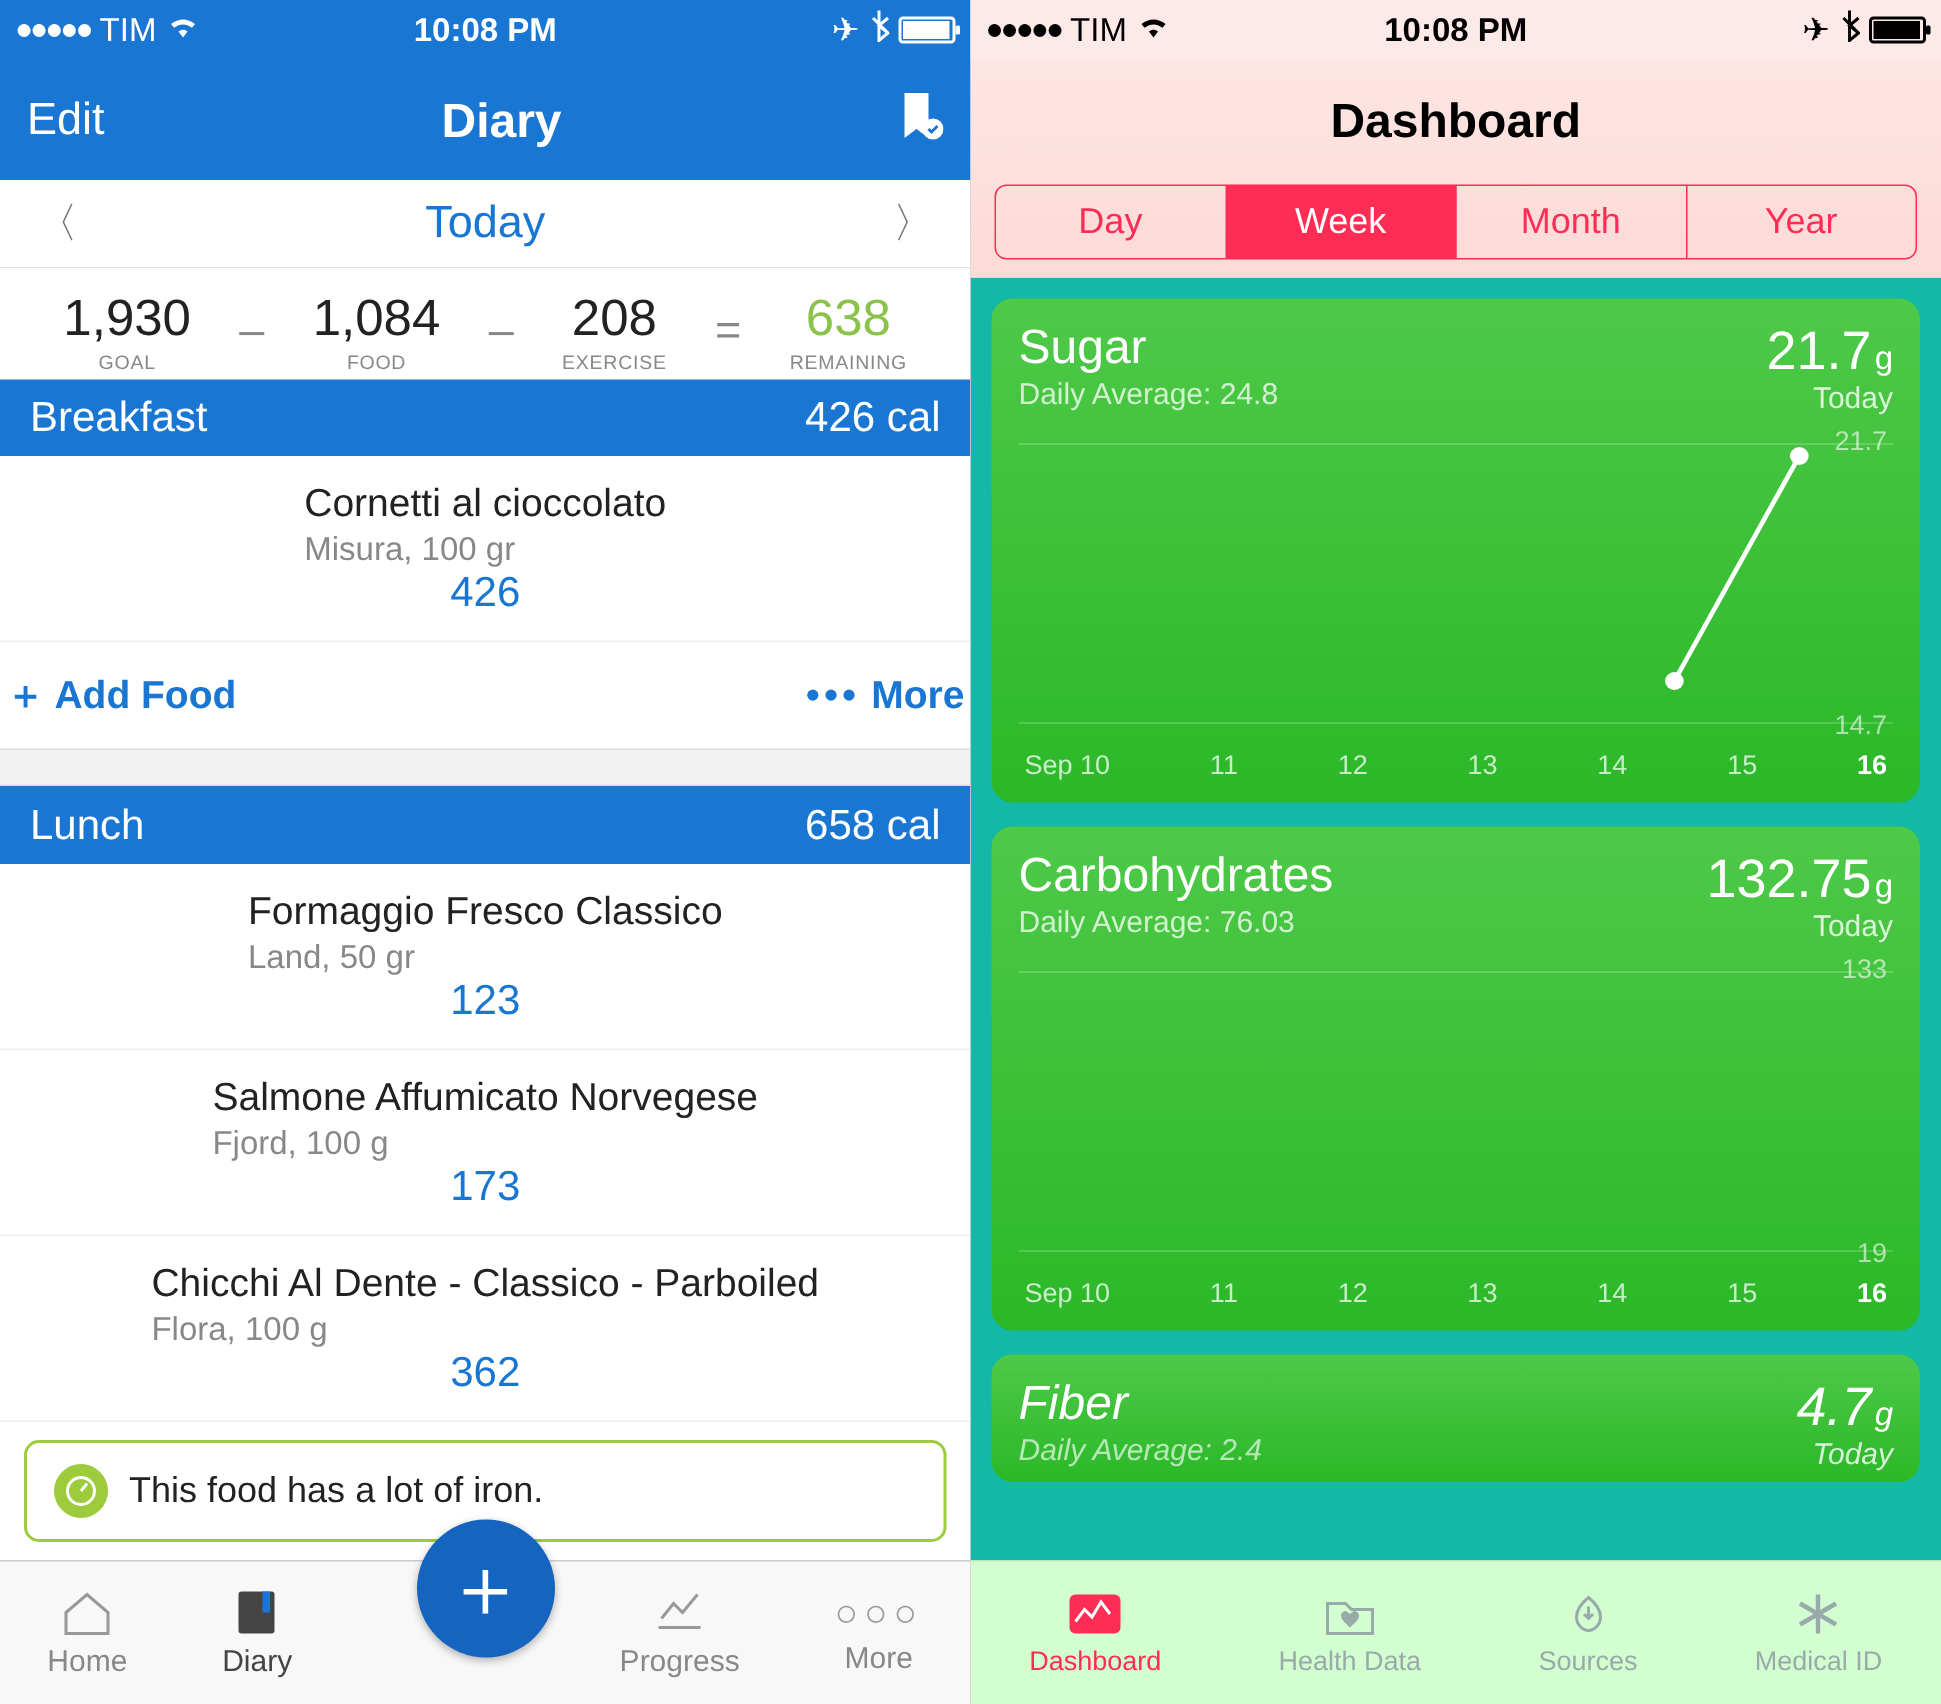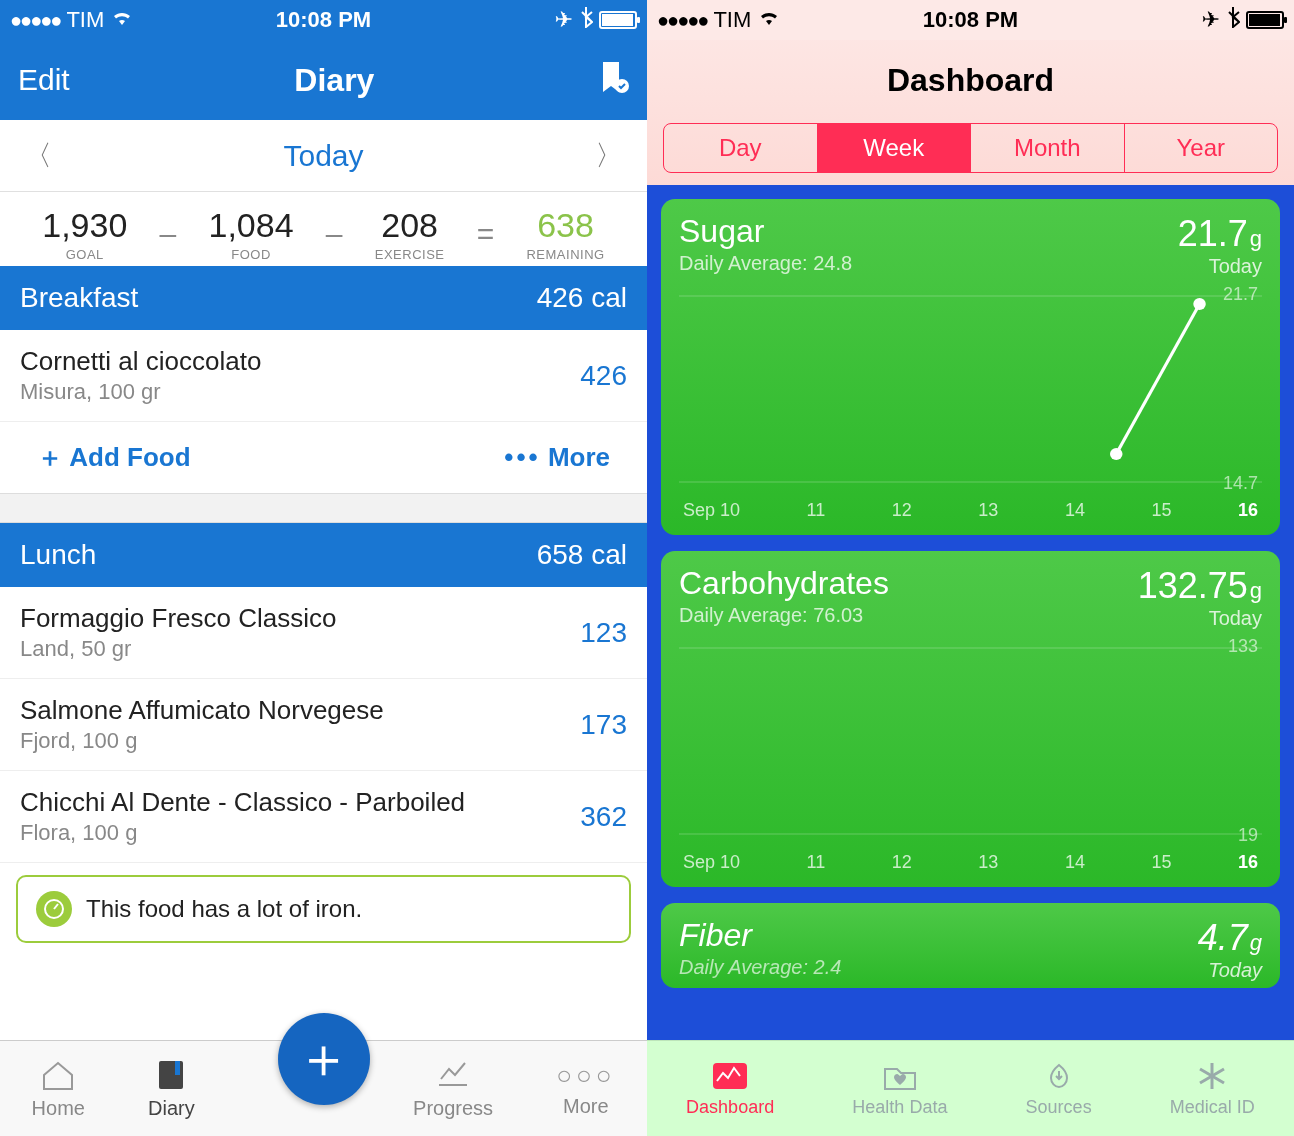--- a/index.html
+++ b/index.html
@@ -30,26 +30,26 @@
   .summary { display: flex; align-items: center; justify-content: space-evenly; padding: 14px 10px 4px; background: #fff; }
   .summary .col { text-align: center; }
   .summary .num { font-size: 34px; color: #222; font-weight: 400; }
   .summary .lbl { font-size: 13px; color: #888; letter-spacing: 0.5px; margin-top: 2px; }
   .summary .sep { font-size: 30px; color: #888; }
   .summary .remain .num { color: #8bc34a; }
 
   .meal-header { background: #1976D2; color: #fff; height: 64px; display: flex; align-items: center; justify-content: space-between; padding: 0 20px; font-size: 28px; }
   .meal-header .cal { font-weight: 400; }
 
-  .food-row { display: flex; align-items: center; justify-content: space-between; padding: 16px 20px; border-bottom: 1px solid #eee; background: #fff; }
+  .food-row { display: flex; align-items: center; justify-content: space-between; padding: 16px 20px; border-bottom: 1px solid #eee; background: #fff; flex-direction: column; }
   .food-row .fname { font-size: 26px; color: #222; }
   .food-row .fdetail { font-size: 22px; color: #888; margin-top: 2px; }
   .food-row .fcal { font-size: 28px; color: #1976D2; }
 
-  .action-row { display: flex; align-items: center; justify-content: space-between; padding: 18px 37px; background: #fff; color: #1976D2; font-size: 26px; font-weight: 600; }
+  .action-row { display: flex; align-items: center; justify-content: space-between; padding: 18px 4px; background: #fff; color: #1976D2; font-size: 26px; font-weight: 600; }
   .action-row .more-dots { letter-spacing: 3px; }
 
   .gap { height: 30px; background: #f2f2f2; border-top: 1px solid #ddd; border-bottom: 1px solid #ddd; }
 
   .insight { margin: 12px 16px; border: 2px solid #9ccc3c; border-radius: 10px; padding: 14px 18px; display: flex; align-items: center; gap: 14px; background: #fff; }
   .insight-icon { width: 36px; height: 36px; border-radius: 50%; background: #9ccc3c; display: flex; align-items: center; justify-content: center; color: #fff; }
   .insight-text { font-size: 24px; color: #222; }
 
   .tabbar-left { height: 96px; border-top: 1px solid #ccc; background: #f8f8f8; display: flex; align-items: center; justify-content: space-around; position: relative; }
   .tabbar-left .tab { display: flex; flex-direction: column; align-items: center; gap: 4px; font-size: 20px; color: #888; }
@@ -58,21 +58,21 @@
   .fab { position: absolute; left: 50%; top: -28px; transform: translateX(-50%); width: 92px; height: 92px; border-radius: 50%; background: #1565C0; display: flex; align-items: center; justify-content: center; color: #fff; font-size: 56px; box-shadow: 0 2px 6px rgba(0,0,0,0.3); }
 
   
   .right .header-area { background: linear-gradient(#fde9e7, #fddad6); padding-bottom: 12px; }
   .dash-title { text-align: center; font-size: 32px; font-weight: 700; padding: 22px 0 24px; }
   .seg { margin: 0 16px; border: 1.5px solid #ff2d55; border-radius: 8px; display: flex; overflow: hidden; height: 50px; }
   .seg .seg-item { flex: 1; display: flex; align-items: center; justify-content: center; font-size: 24px; color: #ff2d55; border-right: 1px solid #ff2d55; }
   .seg .seg-item:last-child { border-right: none; }
   .seg .seg-item.active { background: #ff2d55; color: #fff; }
 
-  .dash-scroll { flex: 1; background: #1d4ed8; padding: 14px 14px 0; overflow: hidden; }
+  .dash-scroll { flex: 1; background: #14b8a6; padding: 14px 14px 0; overflow: hidden; }
   .card { background: linear-gradient(#4ec948, #2bb828); border-radius: 14px; color: #fff; padding: 14px 18px 10px; margin-bottom: 16px; position: relative; }
   .card-top { display: flex; justify-content: space-between; align-items: flex-start; }
   .card-name { font-size: 32px; font-weight: 400; }
   .card-avg { font-size: 20px; color: rgba(255,255,255,0.75); margin-top: 2px; }
   .card-val { text-align: right; }
   .card-val .v { font-size: 36px; }
   .card-val .u { font-size: 22px; margin-left: 2px; }
   .card-val .sub { font-size: 20px; color: rgba(255,255,255,0.8); }
   .chart-area { position: relative; height: 210px; margin-top: 6px; }
   .grid-lbl { position: absolute; right: 4px; font-size: 18px; color: rgba(255,255,255,0.6); }

